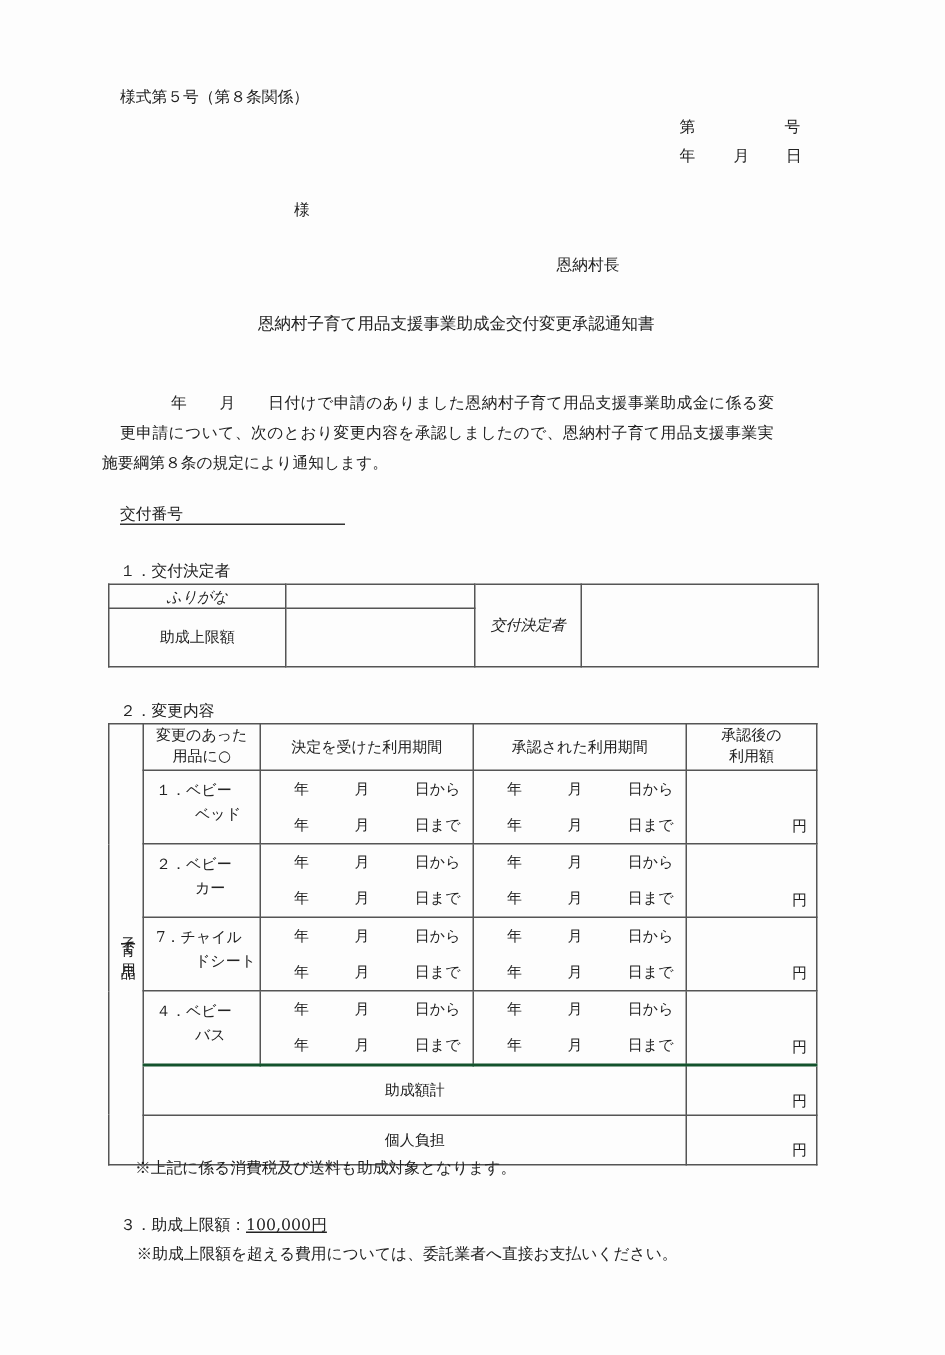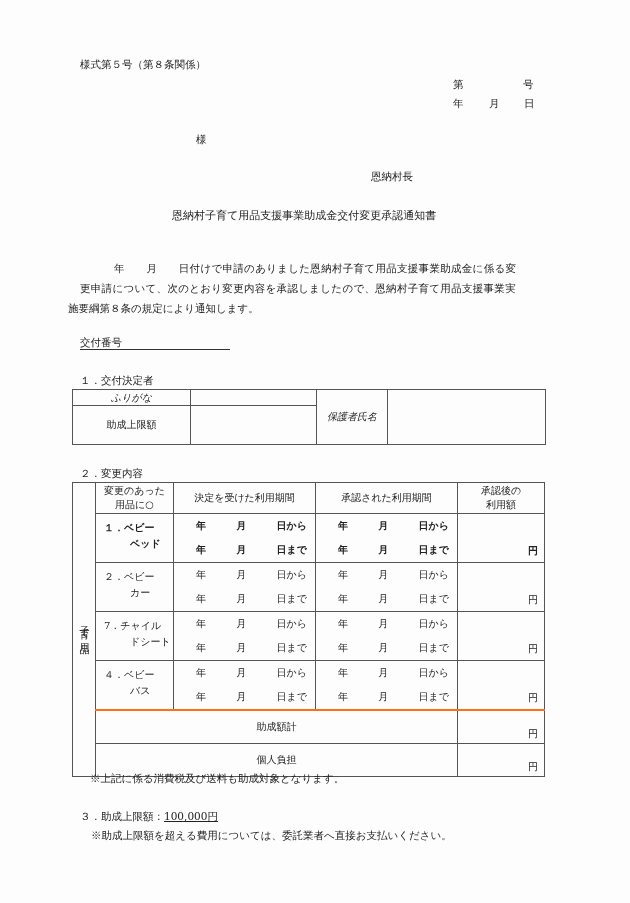--- a/index.html
+++ b/index.html
@@ -34,21 +34,21 @@
 <div class="abs" style="left:80px;top:336px;width:150px;border-bottom:1px solid #333;height:13px;">
   <span>交付番号</span>
 </div>
 
 <div class="abs" style="left:80px;top:374px;">１．交付決定者</div>
 <table style="left:72px;top:389px;width:474px;">
   <tbody>
       <tr style="height:16px;font-style:italic;">
     <td class="c" style="width:117px;">ふりがな</td>
     <td style="width:125px;"></td>
-    <td class="c" rowspan="2" style="width:70px;">保護者氏名</td>
+    <td class="c" rowspan="2" style="width:70px;">交付決定者</td>
     <td rowspan="2"></td>
   </tr>
   <tr style="height:39px;">
     <td class="c">助成上限額</td>
     <td></td>
   </tr>
 </tbody>
   </table>
 
 <div class="abs" style="left:80px;top:467px;">２．変更内容</div>
@@ -56,21 +56,21 @@
   <tbody>
       <tr style="height:31px;">
     <td rowspan="7" class="c" style="width:22px;">
       <span class="vert">子育て用品</span>
     </td>
     <td class="c" style="width:77px;line-height:14px;"><span style="display:inline-block;width:66px;white-space:normal;">変更のあった用品に○</span></td>
     <td class="c" style="width:141px;">決定を受けた利用期間</td>
     <td class="c" style="width:141px;">承認された利用期間</td>
     <td class="c" style="line-height:14px;"><span style="display:inline-block;width:44px;white-space:normal;">承認後の利用額</span></td>
   </tr>
-  <tr style="height:48px;font-weight:bold;">
+  <tr style="height:48px;">
     <td style="vertical-align:top;padding:6px 0 0 8px;line-height:16px;">
           <div>１．ベビー</div>
           <div style="padding-left:26px;">ベッド</div>
         </td>
     <td>
           <div class="dline">
             <span>年</span>
             <span>月</span>
             <span>日から</span>
           </div>
@@ -180,21 +180,21 @@
             <span>日から</span>
           </div>
           <div class="dline">
             <span>年</span>
             <span>月</span>
             <span>日まで</span>
           </div>
         </td>
     <td class="r" style="vertical-align:bottom;padding-bottom:4px;">円</td>
   </tr>
-  <tr style="height:33px;border-top:2px solid #f97316;margin-top:38px;">
+  <tr style="height:33px;border-top:2px solid #14532d;margin-top:38px;">
     <td colspan="3" class="c">助成額計</td>
     <td class="r" style="vertical-align:bottom;padding-bottom:2px;">円</td>
   </tr>
   <tr style="height:33px;">
     <td colspan="3" class="c">個人負担</td>
     <td class="r" style="vertical-align:bottom;padding-bottom:2px;">円</td>
   </tr>
 </tbody>
   </table>
 

